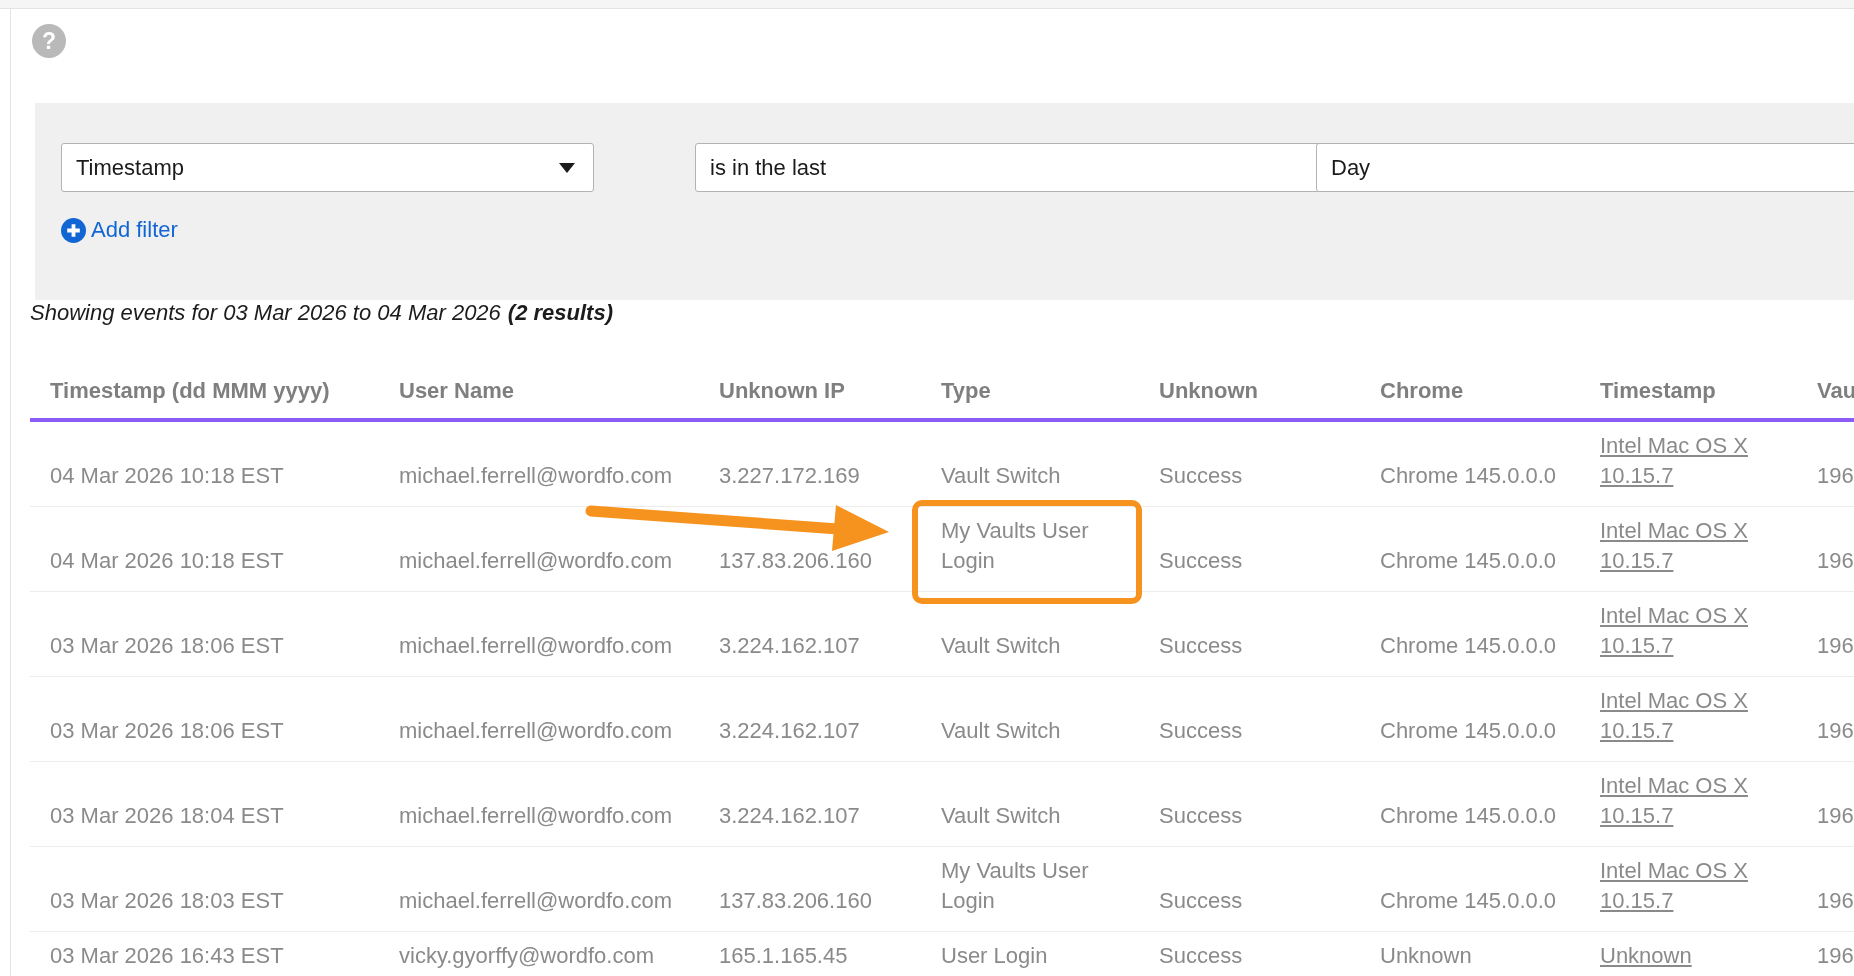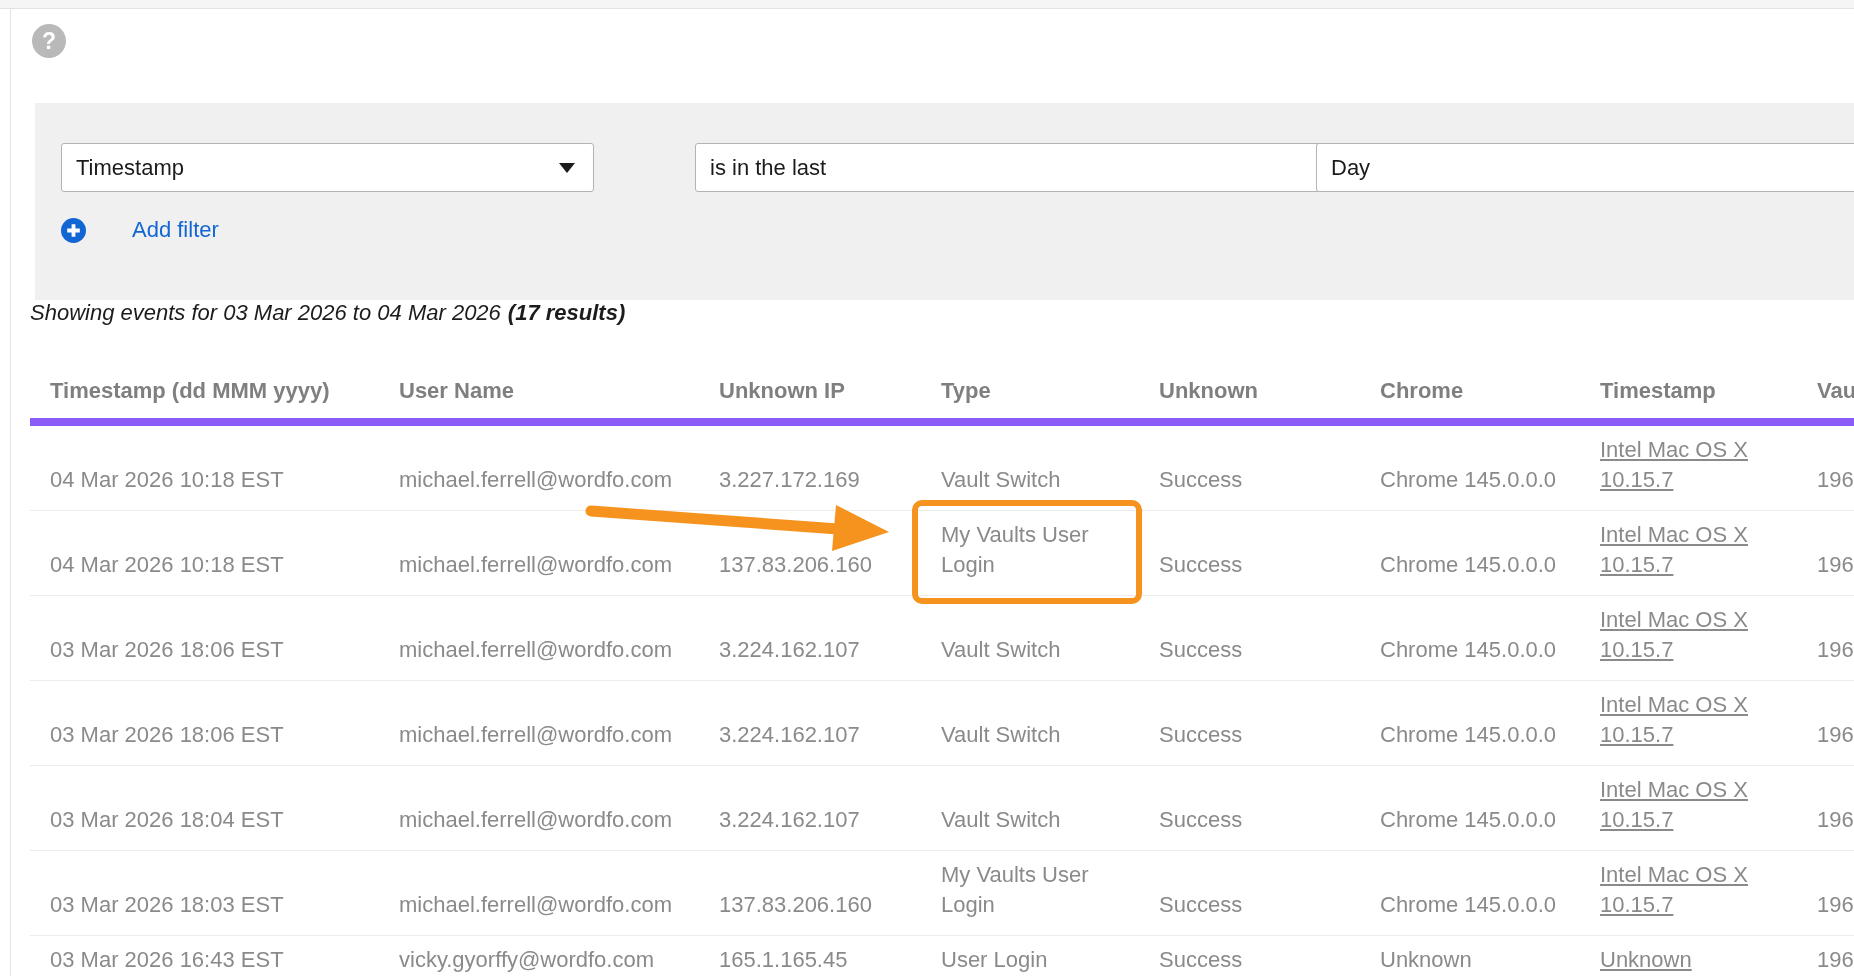--- a/index.html
+++ b/index.html
@@ -47,36 +47,36 @@
   .caret {
     position: absolute; right: 18px; top: 50%; margin-top: -5px;
     width: 0; height: 0;
     border-left: 8px solid transparent; border-right: 8px solid transparent;
     border-top: 10px solid #1b1b1b;
   }
   .add-filter {
     position: absolute; left: 61px; top: 217px;
     display: flex; align-items: center; gap: 5px; cursor: pointer;
   }
-  .add-filter-label { font-size: 22px; color: #1266d3; margin-left: 41px; }
+  .add-filter-label { font-size: 22px; color: #1266d3; }
   .summary-line {
     position: absolute; left: 30px; top: 300px;
     font-size: 22px; font-style: italic; color: #1c1c1c;
   }
   .summary-results { font-weight: bold; margin-left: 7px; }
   table.audit {
     position: absolute; left: 30px; top: 378px; width: 2100px;
     border-collapse: collapse; table-layout: fixed;
     font-size: 22px; color: #8a8a8a;
   }
   table.audit th {
     text-align: left; font-size: 22px; font-weight: bold; color: #7f7f7f;
     vertical-align: bottom; line-height: 26px;
     padding: 0 0 14px 0;
-    border-bottom: 8px solid #8b5cf6;
+    border-bottom: 4px solid #8b5cf6;
     white-space: nowrap; overflow: hidden;
   }
   table.audit td {
     vertical-align: bottom; line-height: 30px;
     padding: 9px 30px 15px 0;
     border-bottom: 1px solid #ececec;
   }
   table.audit th:nth-child(1), table.audit td:nth-child(1) { padding-left: 20px; }
   table.audit td:nth-child(2) { padding-right: 8px; }
   table.audit td:nth-child(4) { padding-right: 20px; }
@@ -115,21 +115,21 @@
 
 <div class="add-filter">
   <svg width="25" height="25" viewBox="0 0 25 25">
     <circle cx="12.5" cy="12.5" r="12.5" fill="#1266d3"></circle>
     <path d="M12.5 6.2v12.6M6.2 12.5h12.6" stroke="#ffffff" stroke-width="3.8"></path>
   </svg>
   <span class="add-filter-label">Add filter</span>
 </div>
 
 <div class="summary-line">
-  <span>Showing events for 03 Mar 2026 to 04 Mar 2026</span><span class="summary-results">(17 results)</span>
+  <span>Showing events for 03 Mar 2026 to 04 Mar 2026</span><span class="summary-results">(2 results)</span>
 </div>
 
 <table class="audit">
   <colgroup>
     <col style="width:369px">
       <col style="width:320px">
       <col style="width:222px">
       <col style="width:218px">
     <col style="width:221px">
       <col style="width:220px">

